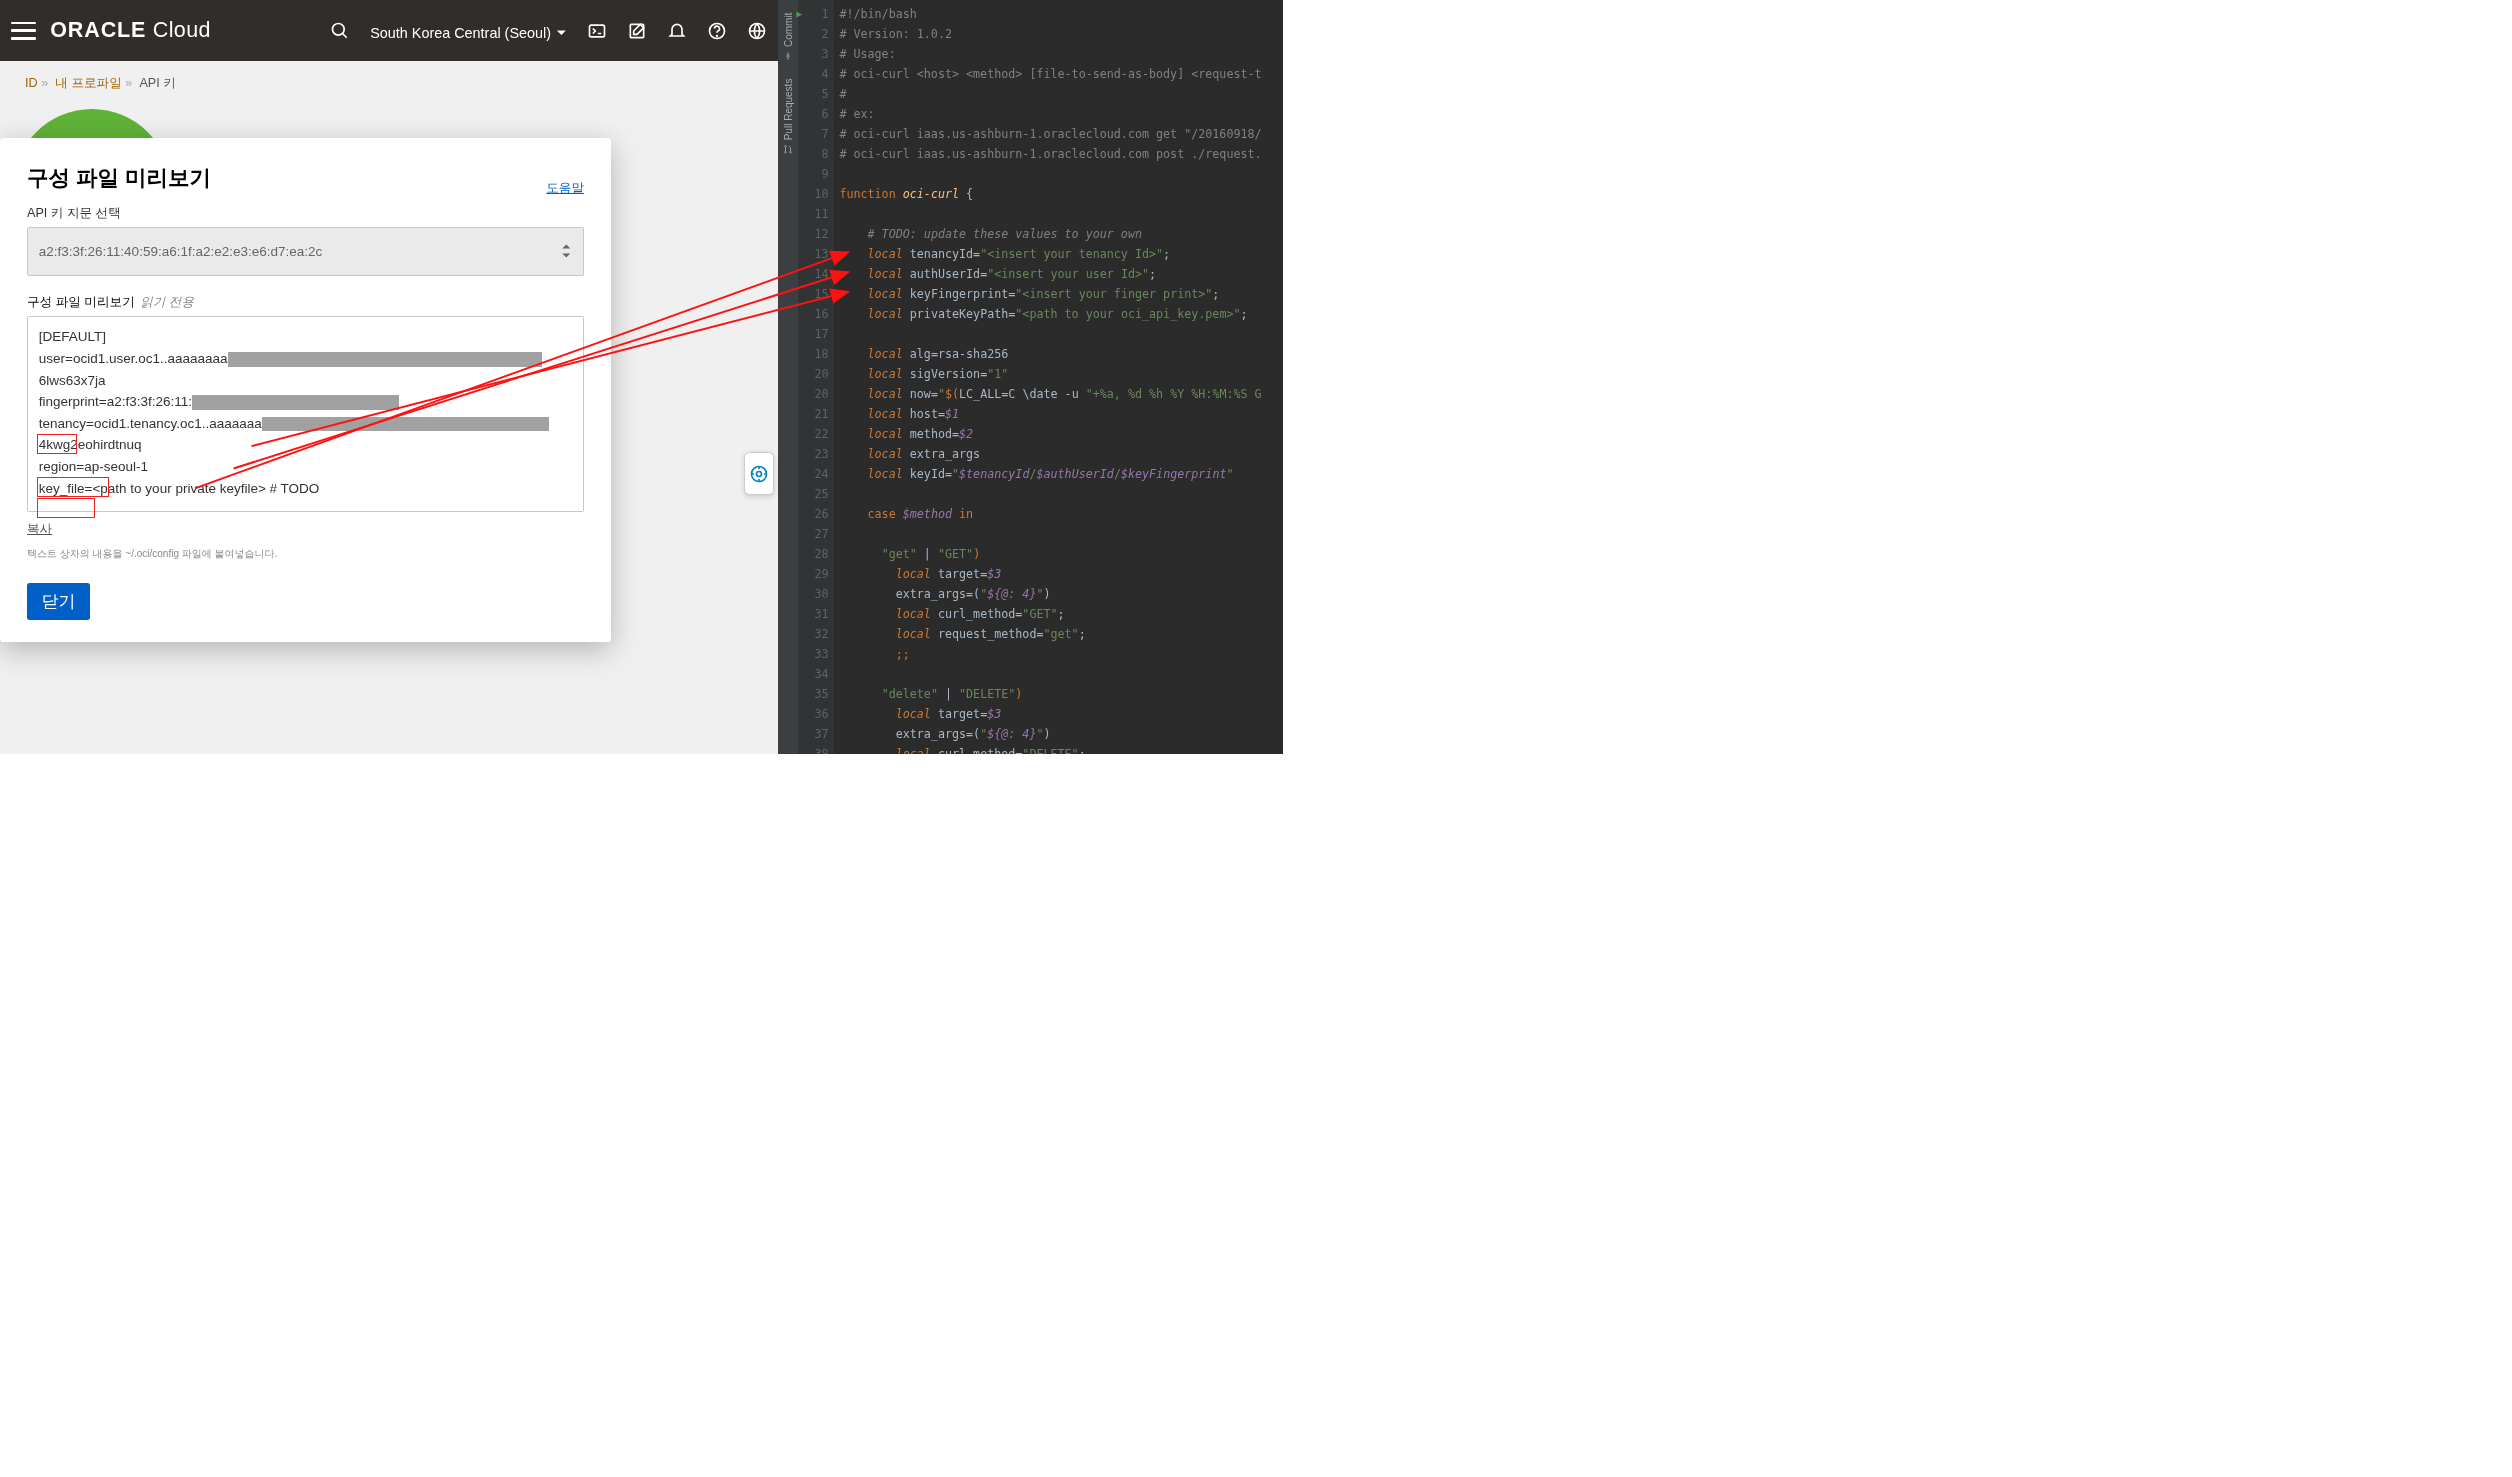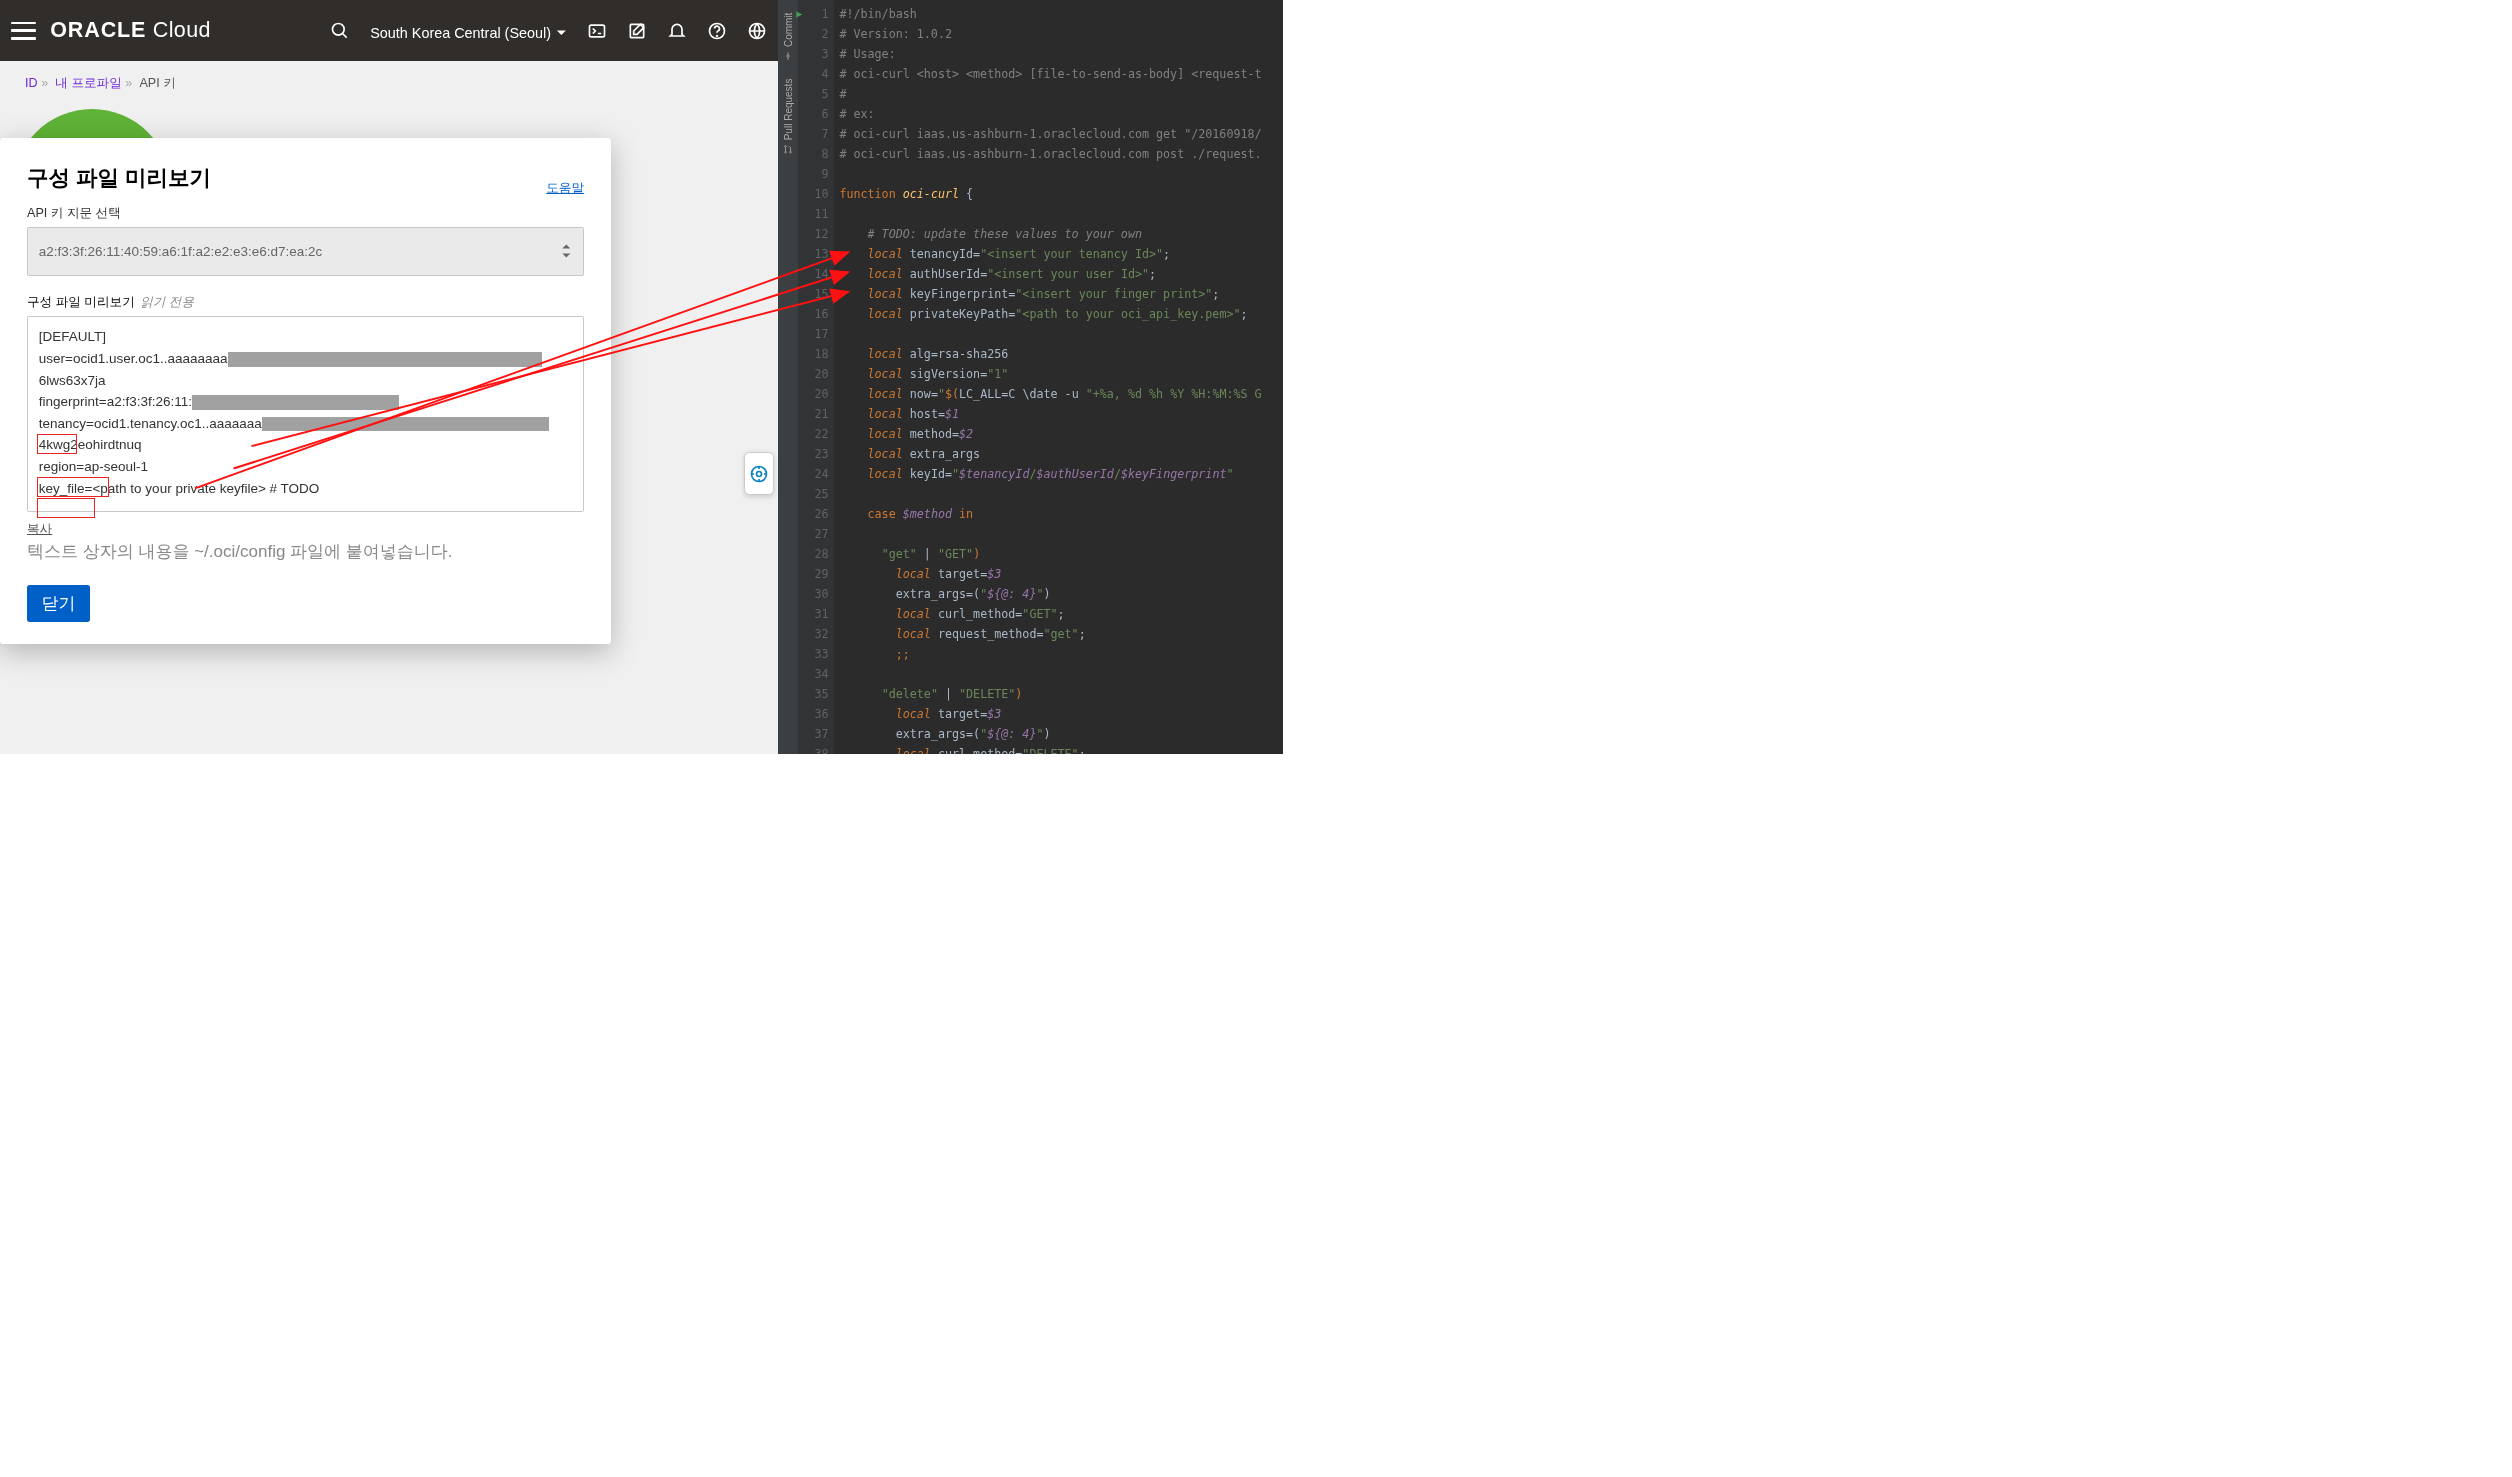--- a/index.html
+++ b/index.html
@@ -10,39 +10,39 @@
 .header { background: #312d2a; height: 61px; display: flex; align-items: center; padding: 0 10.8px; color: #fff; }
 .hamburger { width: 25px; height: 18px; display: flex; flex-direction: column; justify-content: space-between; margin-right: 14.4px; cursor: pointer; }
 .hamburger span { height: 2.7px; background: #fff; border-radius: 0.9px; }
 .logo { font-size: 21.5px; font-weight: 400; letter-spacing: 0.4px; }
 .logo b { font-weight: 700; letter-spacing: 0.9px; text-align: center; }
 .header-right { margin-left: auto; display: flex; align-items: flex-end; gap: 20px; }
 .header-right .icon { width: 20px; height: 20px; cursor: pointer; }
 .region-sel { display: flex; align-items: center; gap: 5.4px; font-size: 14.4px; cursor: pointer; }
 .content-bg { background: #f0f0f0; padding: 14.4px 25px; height: calc(100% - 61px); position: relative; }
 .breadcrumb { font-size: 12.6px; color: #555; margin-bottom: 10.8px; }
-.breadcrumb a { color: #6d28d9; text-decoration: none; }
+.breadcrumb a { color: #a16207; text-decoration: none; }
 .breadcrumb .sep { color: #aaa; margin: 0 3.6px; }
 .big-circle { width: 158px; height: 158px; border-radius: 50%; background: #5fb336; position: absolute; left: 12.6px; top: 48px; display: flex; align-items: center; justify-content: center; color: #fff; font-size: 68px; font-weight: 400; }
 .modal-overlay { position: absolute; inset: 61px 0 0 0; background: transparent; display: flex; justify-content: flex-start; align-items: flex-start; padding-top: 77px; }
 .modal { background: #fff; width: 611px; border-radius: 3.6px; box-shadow: 0 7.2px 29px rgba(0,0,0,0.25); padding: 25px 27px 21.5px; position: relative; }
 .modal h2 { font-size: 21.5px; font-weight: 600; margin-bottom: 12.6px; }
 .help-link { position: absolute; top: 42px; right: 27px; color: #0060c7; font-size: 12.6px; text-decoration: underline; font-family: Liberation Mono, monospace; }
 .note { font-size: 12.6px; line-height: 1.55; color: #333; margin-bottom: 14.4px; }
 .note b { font-weight: 700; }
 .note a { color: #0060c7; text-decoration: underline; }
 .field-label { font-size: 12.6px; color: #333; margin-bottom: 5.4px; }
 .select-box { width: 100%; height: 49px; border: 0.9px solid #c7c7c7; background: #eaeaea; padding: 0 10.8px; font-size: 13.5px; color: #666; border-radius: 1.8px; display: flex; align-items: center; justify-content: space-between; margin-bottom: 18px; }
 .select-box svg { width: 12.6px; height: 16px; }
 .preview-label { font-size: 12.6px; margin-bottom: 5.4px; }
 .preview-label i { font-style: italic; color: #888; margin-left: 5.4px; }
 .config-box { width: 100%; height: 196px; border: 0.9px solid #c7c7c7; padding: 9px 10.8px; font-family: inherit; font-size: 13.5px; line-height: 1.6; color: #333; resize: none; overflow: auto; border-radius: 1.8px; background: #fff; position: relative; }
 .config-box .redact { display: inline-block; background: #a1a1a1; height: 14.4px; vertical-align: middle; }
 .copy-link { display: inline-block; margin-top: 9px; font-size: 12.6px; color: #555; text-decoration: underline; cursor: pointer; }
-.hint { font-size: 17px; color: #888; margin-top: 2px; }
+.hint { font-size: 10px; color: #888; margin-top: 9px; }
 .close-btn { margin-top: 21.5px; background: #0060c7; color: #fff; border: none; padding: 7.2px 14.4px; font-size: 17px; border-radius: 2.7px; cursor: pointer; }
 .red-box { border: 1.8px solid #e22; position: absolute; pointer-events: none; }
 .arrows { position: absolute; top: 0; left: 0; width: 100%; height: 100%; pointer-events: none; z-index: 99; }
 .floating-help { position: absolute; right: 3.6px; top: 391px; width: 30.5px; height: 43px; background: #fff; border: 0.9px solid #ccc; border-radius: 5.4px; box-shadow: 0 1.8px 5.4px rgba(0,0,0,0.15); display: flex; align-items: center; justify-content: center; color: #555; }
 .bg-text { position: absolute; left: 223px; top: 691px; font-size: 12.6px; color: #333; line-height: 1.8; }
 .bg-text b { font-weight: 700; }
 
 .ide-sidebar { width: 20px; background: #3c3f41; display: flex; flex-direction: column; align-items: center; padding-top: 3.6px; }
 .ide-sidebar .tab { writing-mode: vertical-rl; transform: rotate(180deg); font-size: 10px; color: #aaa; margin: 9px 0; display: flex; align-items: center; gap: 3.6px; }
 .ide-sidebar .tab svg { transform: rotate(180deg); }

